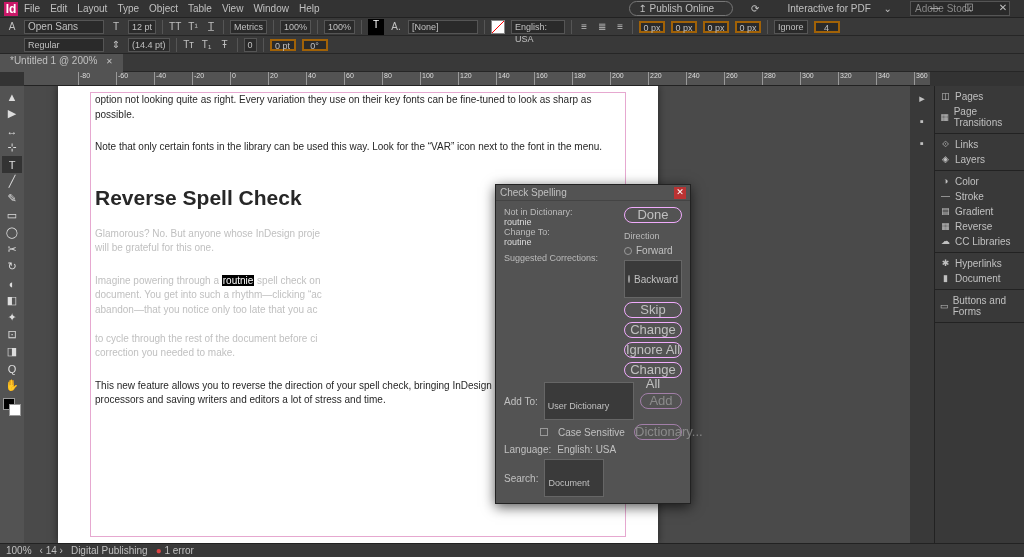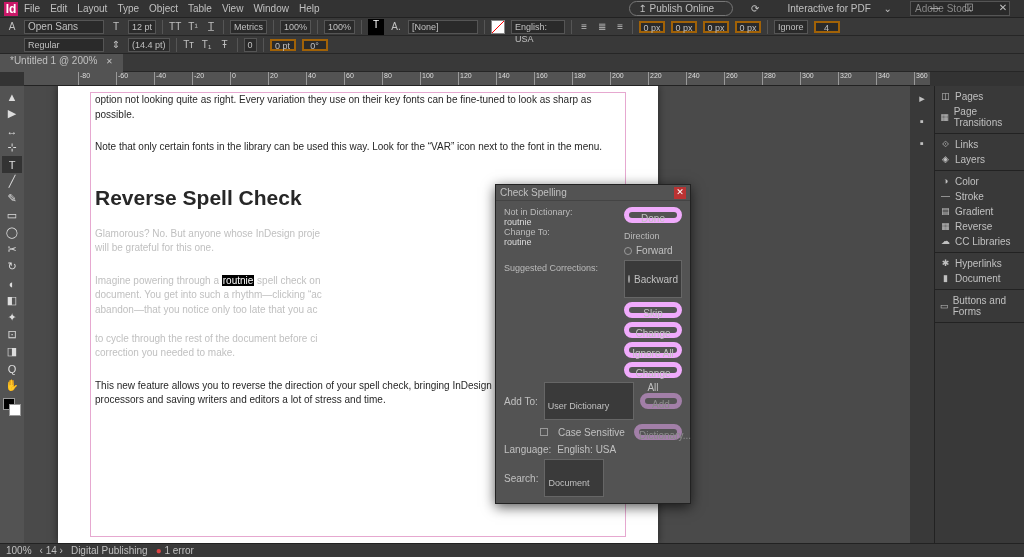--- a/index.html
+++ b/index.html
@@ -45,21 +45,21 @@
 .statusbar .err{color:#d44}
 .dialog{position:absolute;left:495px;top:184px;width:196px;background:#535353;border:1px solid #222;box-shadow:0 3px 12px #000a;z-index:50}
 .dialog .titlebar{height:16px;background:#535353;display:flex;align-items:center;padding:0 4px;font-size:9px;border-bottom:1px solid #444}
 .dialog .titlebar .close{margin-left:auto;width:12px;height:12px;background:#b33;color:#fff;text-align:center;line-height:11px;font-size:9px}
 .dialog .body{padding:6px 8px;display:grid;grid-template-columns:1fr 58px;gap:4px 8px;font-size:9px}
 .dialog .lbl{font-size:9px;color:#bbb}
 .dialog .val{font-size:9px;color:#ddd}
 .dialog .fld{grid-column:1/3}
 .dialog .left-col{grid-column:1}
 .dialog .right-col{grid-column:2;display:flex;flex-direction:column;gap:4px}
-.dialog .btn{border:5px solid #f0abfc;border-radius:9px;height:16px;font-size:10px;text-align:center;line-height:14px;cursor:default;background:transparent}
+.dialog .btn{border:1px solid #f0abfc;border-radius:9px;height:16px;font-size:13px;text-align:center;line-height:14px;cursor:default;background:transparent}
 .dialog .radio{display:flex;align-items:center;gap:4px;font-size:9px}
 .dialog .radio .r{width:8px;height:8px;border:1px solid #999;border-radius:50%;position:relative}
 .dialog .radio.sel .r::after{content:"";position:absolute;inset:1px;background:#ddd;border-radius:50%}
 .dialog .chk{width:8px;height:8px;border:1px solid #999;display:inline-block;margin-right:4px}
 .dialog .sel{background:#3a3a3a;border:1px solid #666;padding:18px 3px;height:13px;line-height:11px;font-size:9px}
 .dialog .corrections-box{grid-column:1;height:68px}
 .dialog .lower{display:flex;align-items:center;gap:6px;font-size:9px}
 .search-box{border:1px solid #555;background:#2a2a2a;padding:1px 4px;font-size:9px;width:100px;color:#888}
 </style>
 </head>
@@ -302,21 +302,21 @@
   <div class="titlebar">
     <span>Check Spelling</span>
     <span class="close">✕</span>
   </div>
   <div class="body">
     <div class="left-col">
       <div class="lbl">Not in Dictionary:</div>
       <div class="val">routnie</div>
       <div class="lbl" style="margin-top:0">Change To:</div>
       <div class="val">routine</div>
-      <div class="lbl" style="margin-top:16px">Suggested Corrections:</div>
+      <div class="lbl" style="margin-top:6px">Suggested Corrections:</div>
     </div>
     <div class="right-col">
       <div class="btn">Done</div>
       <div class="lbl" style="margin-top:4px">Direction</div>
       <div class="radio">
           <span class="r"></span>
           <span>Forward</span>
         </div>
       <div class="radio sel">
           <span class="r"></span>

